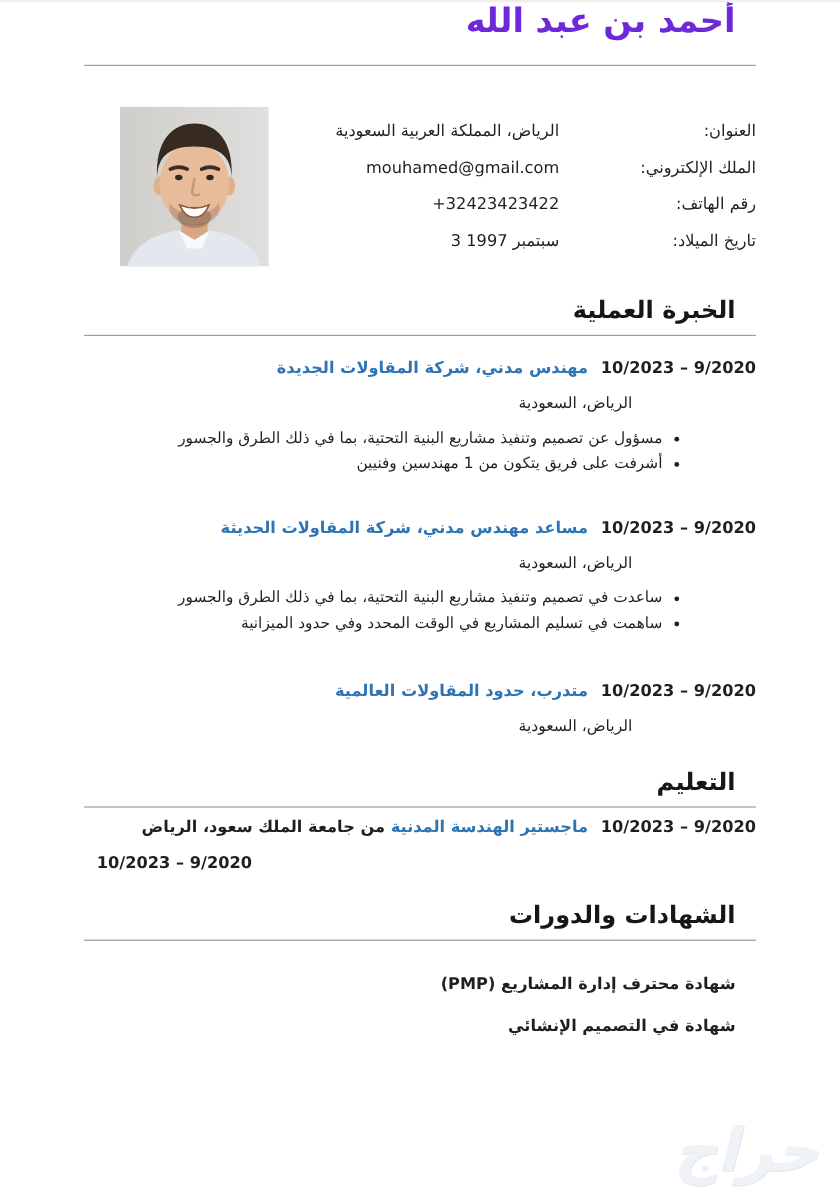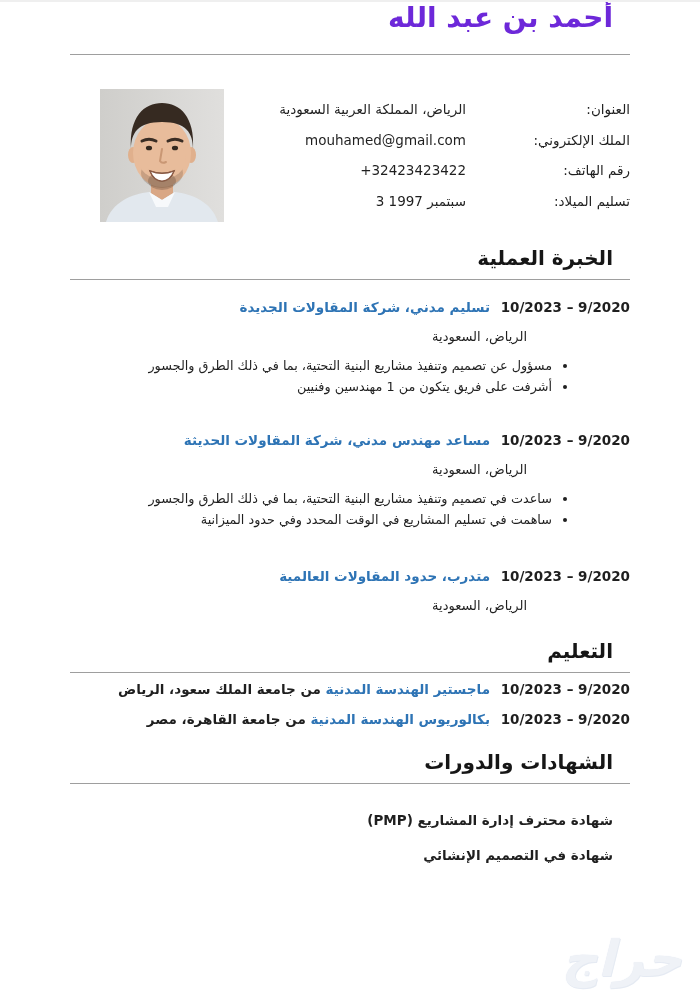--- a/index.html
+++ b/index.html
@@ -110,30 +110,30 @@
     <div class="contact-values">
       <div class="cv">الرياض، المملكة العربية السعودية</div>
       <div class="cv">mouhamed@gmail.com</div>
       <div class="cv">+32423423422</div>
       <div class="cv">3 سبتمبر 1997</div>
     </div>
     <div class="contact-labels">
       <div class="cl">العنوان:</div>
       <div class="cl">الملك الإلكتروني:</div>
       <div class="cl">رقم الهاتف:</div>
-      <div class="cl">تسليم الميلاد:</div>
+      <div class="cl">تاريخ الميلاد:</div>
     </div>
   </div>
 
   <h2 class="section">الخبرة العملية</h2>
   <div class="rule tight"></div>
 
   <div class="job">
     <div class="erow">
-      <div class="econtent"><span class="jobtitle">تسليم مدني، شركة المقاولات الجديدة</span></div>
+      <div class="econtent"><span class="jobtitle">مهندس مدني، شركة المقاولات الجديدة</span></div>
       <div class="edate">10/2023 – 9/2020</div>
     </div>
     <div class="location">الرياض، السعودية</div>
     <ul class="bullets">
       <li>مسؤول عن تصميم وتنفيذ مشاريع البنية التحتية، بما في ذلك الطرق والجسور</li>
       <li>أشرفت على فريق يتكون من 1 مهندسين وفنيين</li>
     </ul>
   </div>
 
   <div class="job">
@@ -158,21 +158,20 @@
 
   <h2 class="section">التعليم</h2>
   <div class="rule tight"></div>
 
   <div class="edu-rows">
     <div class="erow">
       <div class="econtent"><span class="degree">ماجستير الهندسة المدنية</span><span class="edu-rest"> من جامعة الملك سعود، الرياض</span></div>
       <div class="edate">10/2023 – 9/2020</div>
     </div>
     <div class="erow">
-      <div class="econtent"><span class="degree">بكالوريوس الهندسة المدنية</span><span class="edu-rest"> من جامعة القاهرة، مصر</span></div>
       <div class="edate">10/2023 – 9/2020</div>
     </div>
   </div>
 
   <h2 class="section" style="margin-top:18px;">الشهادات والدورات</h2>
   <div class="rule tight"></div>
 
   <div class="cert first">شهادة محترف إدارة المشاريع (PMP)</div>
   <div class="cert">شهادة في التصميم الإنشائي</div>
 

